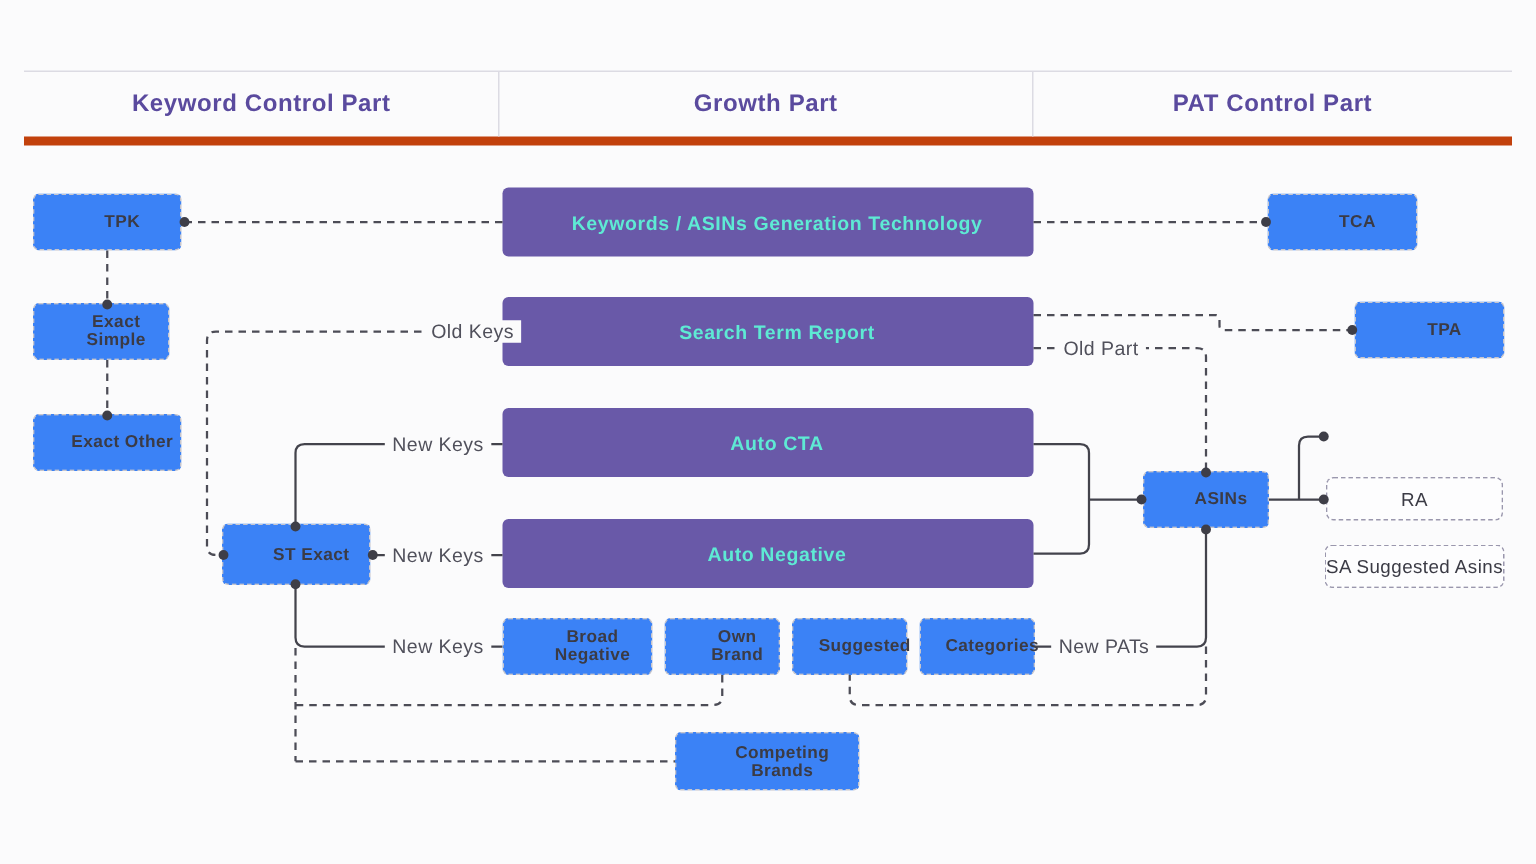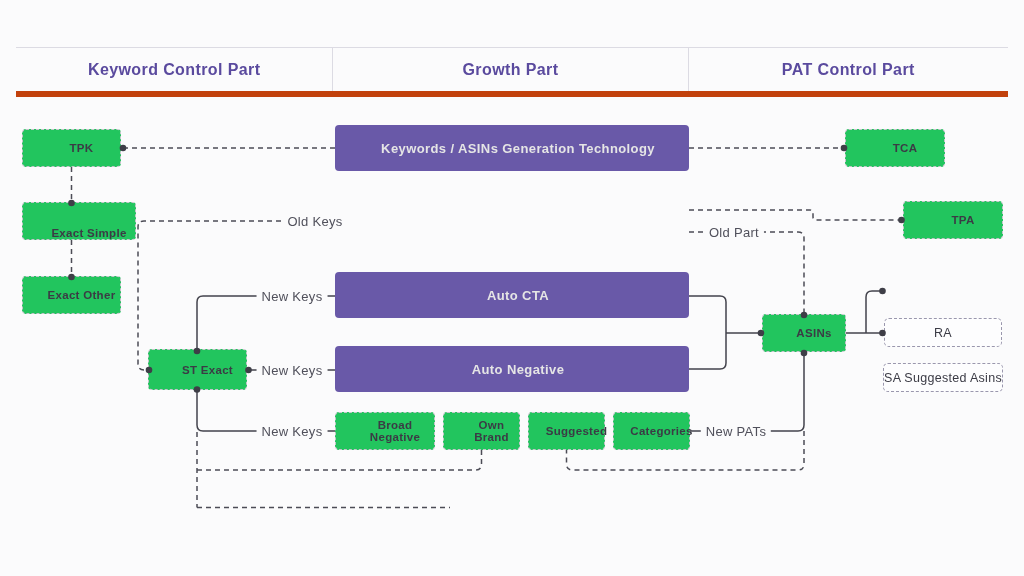--- a/index.html
+++ b/index.html
@@ -17,26 +17,26 @@
   .header-cell{
     display:flex;align-items:center;justify-content:center;
     color:#5a4a9e;font-weight:bold;font-size:16px;letter-spacing:.4px;
   }
   .hc1{width:317px;}
   .hc2{width:355px;border-left:1px solid #dcdbe3;}
   .hc3{width:320px;border-left:1px solid #dcdbe3;}
   
   .node{position:absolute;box-sizing:border-box;display:flex;align-items:center;justify-content:center;text-align:center;}
   .box-gray{
-    background:#22c55e;border:1px dashed #c6c5cc;border-radius:4px;
+    background:#3b82f6;border:1px dashed #c6c5cc;border-radius:4px;
     color:#3b3b45;font-weight:bold;font-size:11.5px;letter-spacing:.3px;padding-left:20px;
   }
   .box-purple{
     background:#6959a8;border-radius:4px;
-    color:#e5e5e5;font-weight:bold;font-size:13px;letter-spacing:.4px;padding-left:12px;
+    color:#5eead4;font-weight:bold;font-size:13px;letter-spacing:.4px;padding-left:12px;
   }
   .box-white{
     background:#fdfdfe;border:1px dashed #9a97ad;border-radius:5px;
     color:#3b3b45;font-size:12.5px;letter-spacing:.3px;
   }
   
   .wires{position:absolute;left:0;top:0;pointer-events:none;}
   .wire-dashed{stroke:#4c4c56;stroke-width:1.5;fill:none;stroke-dasharray:5 4;}
   .wire-solid{stroke:#43434c;stroke-width:1.5;fill:none;}
   .dot{fill:#3e3e47;}
@@ -60,51 +60,57 @@
       <span>Growth Part</span>
     </div>
     <div class="header-cell hc3">
       <span>PAT Control Part</span>
     </div>
   </div>
 
   <div class="node box-gray" style="left:22px;top:129px;width:99px;height:38px;">
       <span>TPK</span>
     </div>
-  <div class="node box-gray" style="left:22px;top:202px;width:114px;height:38px;align-items:flex-end;">
+  <div class="node box-gray" style="left:22px;top:202px;width:91px;height:38px;">
       <span>Exact Simple</span>
     </div>
   <div class="node box-gray" style="left:148px;top:349px;width:99px;height:41px;">
       <span>ST Exact</span>
     </div>
   <div class="node box-gray" style="left:22px;top:276px;width:99px;height:38px;">
       <span>Exact Other</span>
     </div>
 
   <div class="node box-purple" style="left:335px;top:125px;width:354px;height:46px;">
       <span>Keywords / ASINs Generation Technology</span>
+    </div>
+  <div class="node box-purple" style="left:335px;top:198px;width:354px;height:46px;">
+      <span>Search Term Report</span>
     </div>
   <div class="node box-purple" style="left:335px;top:272px;width:354px;height:46px;text-align:right;">
       <span>Auto CTA</span>
     </div>
   <div class="node box-purple" style="left:335px;top:346px;width:354px;height:46px;">
       <span>Auto Negative</span>
     </div>
 
   <div class="node box-gray" style="left:335px;top:412px;width:100px;height:38px;">
       <span>Broad Negative</span>
     </div>
   <div class="node box-gray" style="left:443px;top:412px;width:77px;height:38px;">
       <span>Own Brand</span>
     </div>
   <div class="node box-gray" style="left:528px;top:412px;width:77px;height:38px;">
       <span>Suggested</span>
     </div>
   <div class="node box-gray" style="left:613px;top:412px;width:77px;height:38px;">
       <span>Categories</span>
+    </div>
+  <div class="node box-gray" style="left:450px;top:488px;width:123px;height:39px;">
+      <span>Competing Brands</span>
     </div>
 
   <div class="node box-gray" style="left:762px;top:314px;width:84px;height:38px;">
       <span>ASINs</span>
     </div>
   <div class="node box-gray" style="left:845px;top:129px;width:100px;height:38px;">
       <span>TCA</span>
     </div>
   <div class="node box-gray" style="left:903px;top:201px;width:100px;height:38px;">
       <span>TPA</span>

